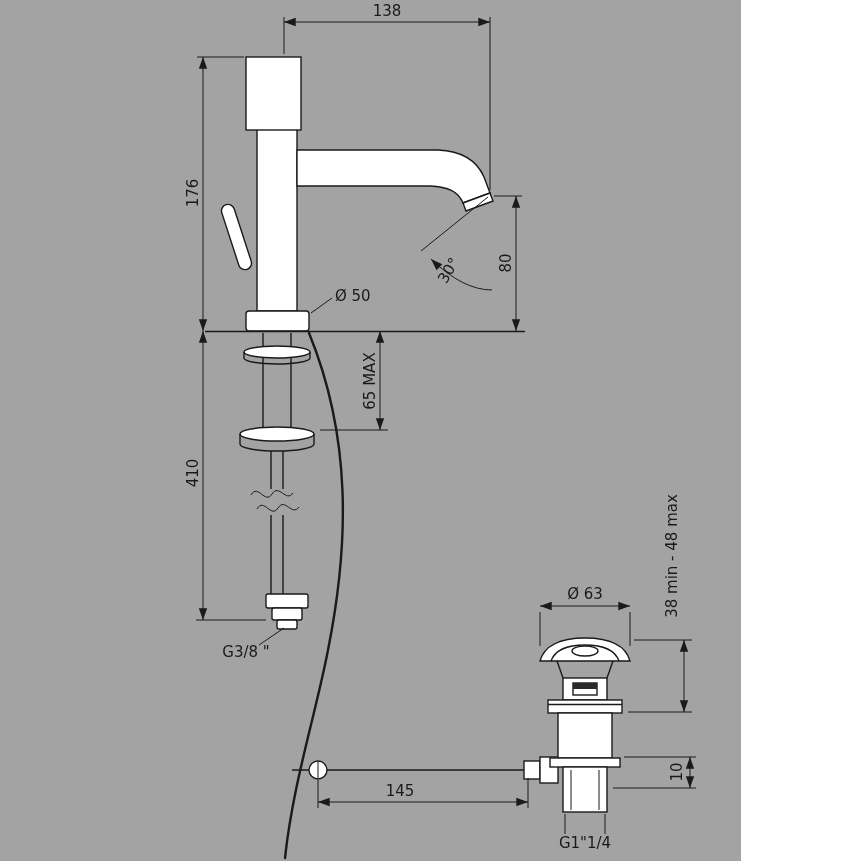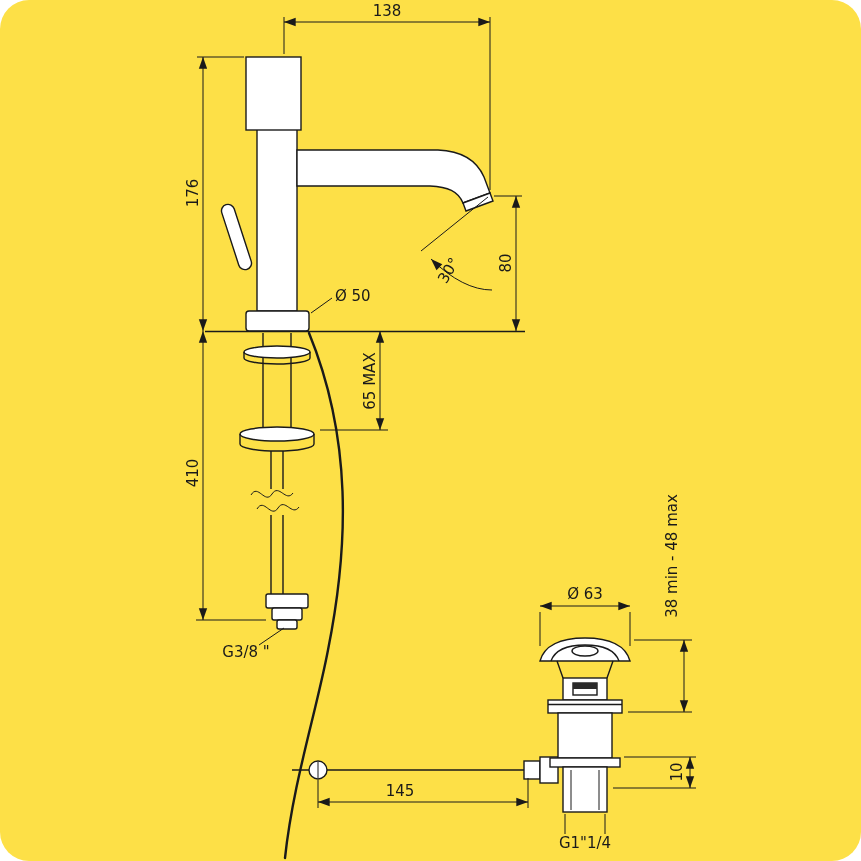--- a/index.html
+++ b/index.html
@@ -1,16 +1,16 @@
 <!DOCTYPE html>
 <html><head>
 <meta charset="utf-8">
 <style>
   html,body{margin:0;padding:0;background:#fff;}
-  .canvas{width:861px;height:861px;background:#fde047;position:relative;overflow:hidden;border-radius:29px;}
+  .canvas{width:741px;height:861px;background:#a3a3a3;position:relative;overflow:hidden;}
   svg{display:block;}
   text{font-family:"DejaVu Sans","Liberation Sans",sans-serif;font-size:15px;fill:#1a1a1a;}
   .part{stroke:#1a1a1a;stroke-width:1.4;fill:#fff;}
   .pline{stroke:#1a1a1a;stroke-width:1.4;fill:none;}
   .thin{stroke:#1a1a1a;stroke-width:1;fill:none;}
   .ext{stroke:#1a1a1a;stroke-width:1;fill:none;}
   .dimline{stroke:#1a1a1a;stroke-width:1;fill:none;marker-start:url(#arr);marker-end:url(#arr);}
   .hose{stroke:#1a1a1a;stroke-width:2.4;fill:none;stroke-linecap:round;}
 </style>
 </head>

